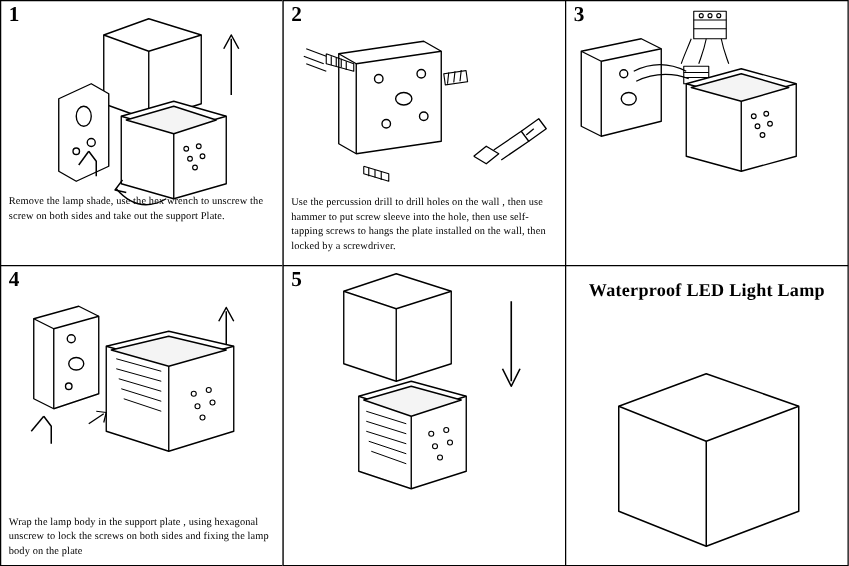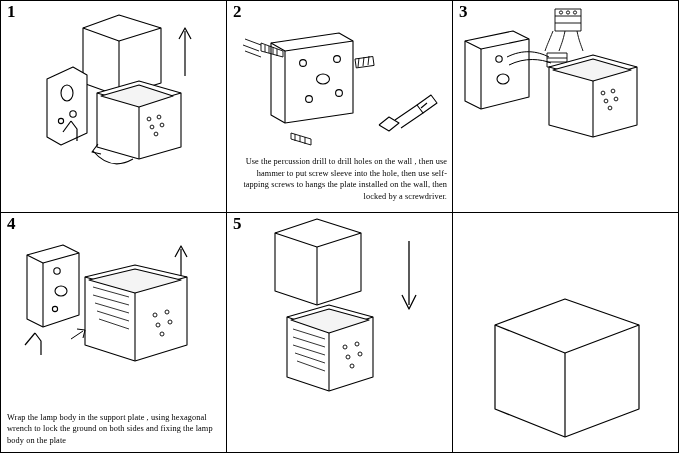--- a/index.html
+++ b/index.html
@@ -50,21 +50,21 @@
     position: absolute;
     left: 6px;
     right: 5px;
     font-size: 8.3px;
     line-height: 11.5px;
     font-family: "Liberation Serif", serif;
     color: #000;
     letter-spacing: 0.1px;
   }
   .cap-1 { bottom: 34px; }
-  .cap-2 { bottom: 10px; text-align: right; }
+  .cap-2 { bottom: 10px; }
   .cap-3 { bottom: 8px; }
   .cap-4 { bottom: 6px; }
   .cap-5 { bottom: 28px; }
 
   .art {
     position: absolute;
     inset: 0;
   }
   .art svg { display: block; }
 
@@ -123,20 +123,21 @@
           <polyline points="70,120 76,128 76,140" fill="none"></polyline>
           <line x1="70" y1="120" x2="62" y2="131"></line>
         </g>
 
         <g stroke-width="1.1" fill="none">
           <path d="M92,150 C104,164 118,166 132,158"></path>
           <polyline points="97,143 91,151 100,153"></polyline>
         </g>
       </svg>
     </div>
+    <div class="caption cap-1">Remove the lamp shade, use the hex wrench to unscrew the screw on both sides and take out the support Plate.</div>
   </div>
 
   <div class="cell" id="cell-2">
     <div class="step-num">2</div>
     <div class="art">
       <svg width="227" height="180" viewBox="0 0 227 180" fill="none" stroke="#000" stroke-width="1.1" stroke-linejoin="round">
 
         <polygon points="44,42 112,32 126,40 126,112 58,122 44,114" fill="#ffffff"></polygon>
         <polyline points="44,42 58,50 126,40"></polyline>
         <line x1="58" y1="50" x2="58" y2="122"></line>
@@ -275,21 +276,21 @@
           <polyline points="34,120 40,128 40,142"></polyline>
           <line x1="34" y1="120" x2="24" y2="132"></line>
         </g>
 
         <g stroke-width="1">
           <line x1="70" y1="126" x2="82" y2="118"></line>
           <polyline points="76,116 84,117 82,125"></polyline>
         </g>
       </svg>
     </div>
-    <div class="caption cap-4">Wrap the lamp body in the support plate , using hexagonal wrench to lock the ground on both sides and fixing the lamp body on the plate</div>
+    <div class="caption cap-4">Wrap the lamp body in the support plate , using hexagonal unscrew to lock the screws on both sides and fixing the lamp body on the plate</div>
   </div>
 
   <div class="cell" id="cell-5">
     <div class="step-num">5</div>
     <div class="art">
       <svg width="227" height="210" viewBox="0 0 227 210" fill="none" stroke="#000" stroke-width="1.1" stroke-linejoin="round">
 
         <polygon points="48,20 90,6 134,20 134,78 90,92 48,78" fill="#ffffff"></polygon>
         <polyline points="48,20 90,34 134,20"></polyline>
         <line x1="90" y1="34" x2="90" y2="92"></line>
@@ -317,20 +318,21 @@
           <circle cx="130" cy="131" r="2"></circle>
           <circle cx="121" cy="144" r="2"></circle>
           <circle cx="133" cy="141" r="2"></circle>
           <circle cx="125" cy="153" r="2"></circle>
         </g>
       </svg>
     </div>
   </div>
 
   <div class="cell" id="cell-6">
+    <div class="title">Waterproof LED Light Lamp</div>
     <div class="art">
       <svg width="227" height="241" viewBox="0 0 227 241" fill="none" stroke="#000" stroke-width="1.2" stroke-linejoin="round">
         <polygon points="42,112 112,86 186,112 186,196 112,224 42,196" fill="#ffffff"></polygon>
         <polyline points="42,112 112,140 186,112"></polyline>
         <line x1="112" y1="140" x2="112" y2="224"></line>
       </svg>
     </div>
   </div>
 
 </div>

